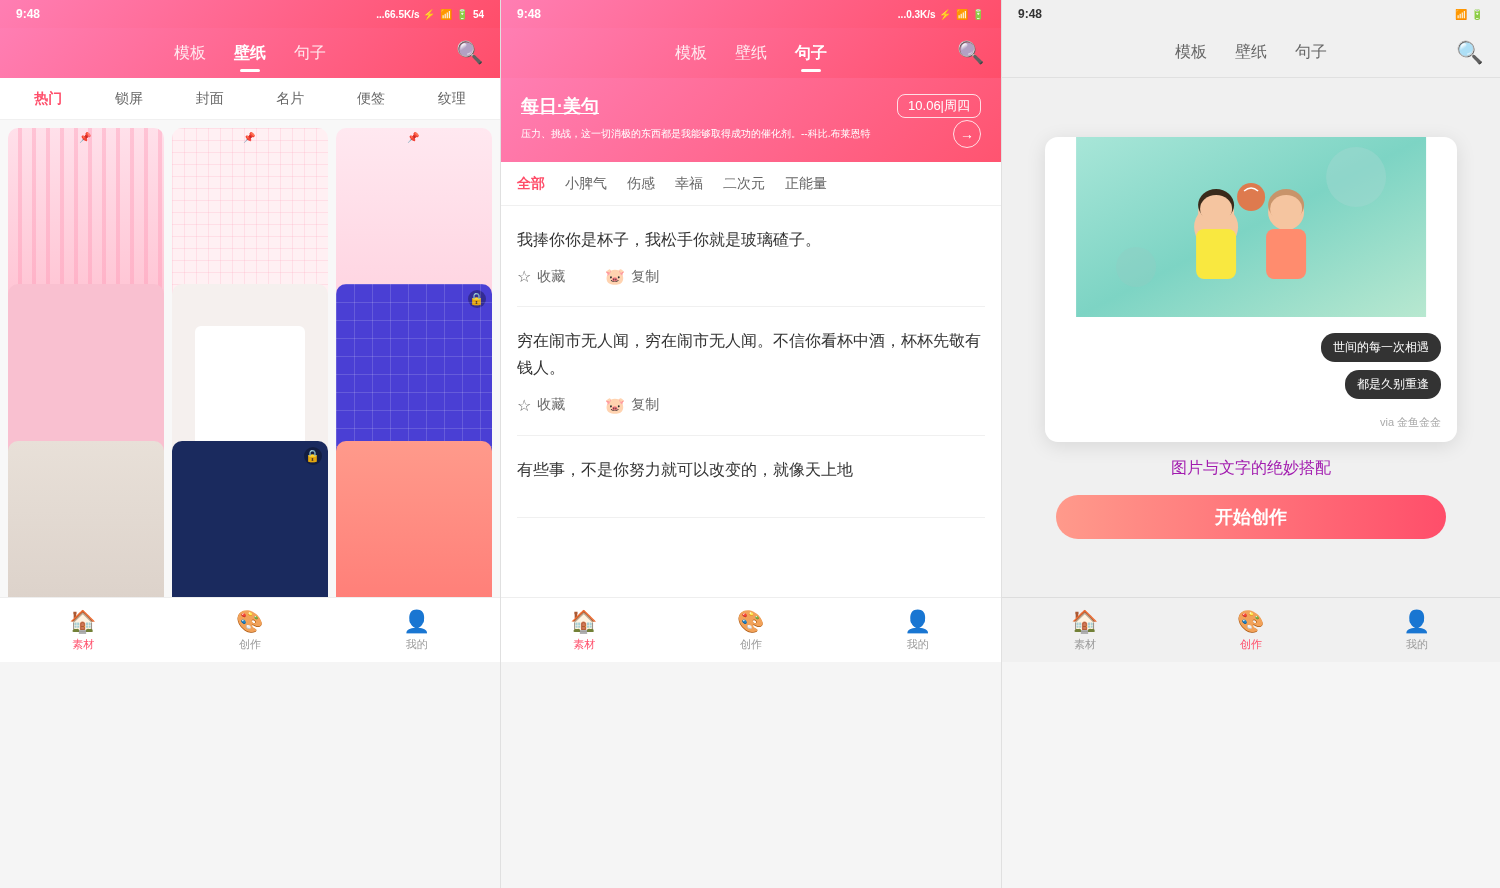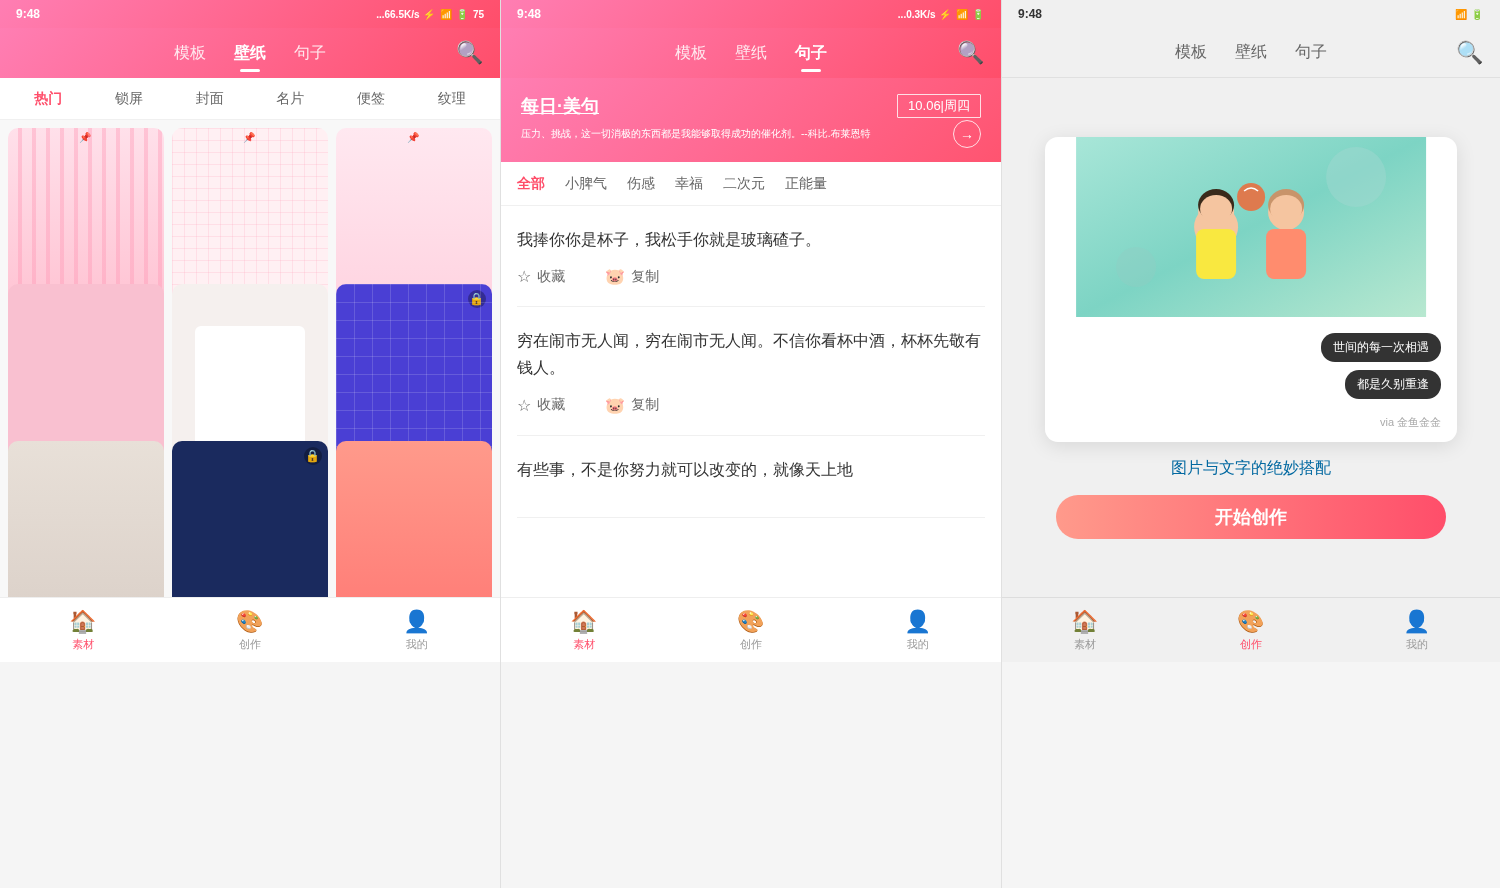--- a/index.html
+++ b/index.html
@@ -243,21 +243,21 @@
       position: relative;
       flex-shrink: 0;
     }
     .daily-banner-title { font-size: 18px; font-weight: 700; margin-bottom: 8px; text-decoration: underline; }
     .daily-banner-date {
       position: absolute;
       top: 16px;
       right: 20px;
       border: 1px solid rgba(255,255,255,0.8);
       padding: 2px 10px;
-      border-radius: 1px;
+      border-radius: 8px;
       font-size: 13px;
     }
     .daily-banner-text { font-size: 10px; line-height: 1.6; }
     .daily-banner-arrow {
       position: absolute;
       bottom: 14px;
       right: 20px;
       width: 28px;
       height: 28px;
       border-radius: 50%;
@@ -343,21 +343,21 @@
     .via-text {
       font-size: 11px;
       color: #aaa;
       padding: 4px 16px 12px;
       text-align: right;
     }
 
     
     .panel3-subtitle {
       font-size: 16px;
-      color: #0369a1;
+      color: #a21caf;
       font-weight: 500;
     }
 
     
     .cta-btn {
       background: linear-gradient(90deg, #ff9a8b, #ff4e6a);
       color: #fff;
       border: none;
       border-radius: 28px;
       padding: 10px 60px;
@@ -386,21 +386,21 @@
 
 <div class="phone-panel">
 
   <div class="status-bar gradient">
     <span class="status-time">9:48</span>
     <div class="status-icons">
       <span>...66.5K/s</span>
       <span>⚡</span>
       <span>📶</span>
       <span>🔋</span>
-      <span>75</span>
+      <span>54</span>
     </div>
   </div>
 
   <div class="top-nav gradient">
     <span class="nav-item">模板</span>
     <span class="nav-item active">壁纸</span>
     <span class="nav-item">句子</span>
     <span class="search-icon-btn white-icon">🔍</span>
   </div>
 

